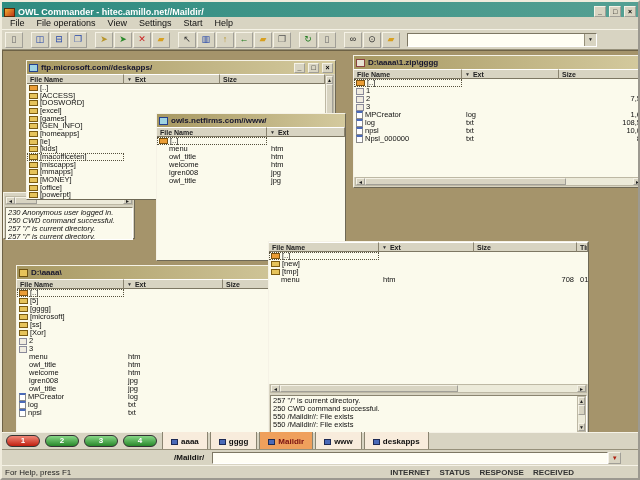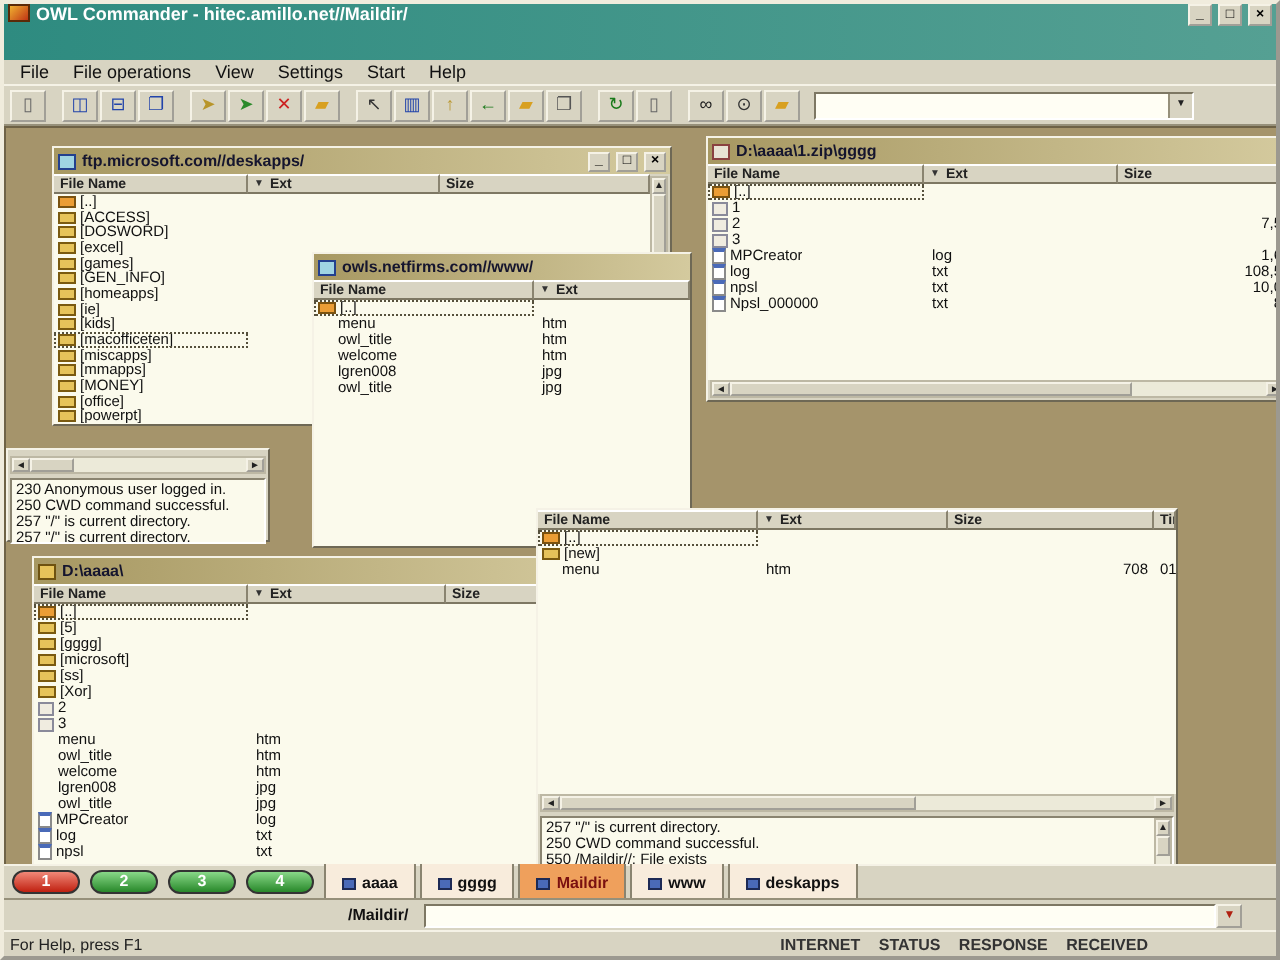--- a/index.html
+++ b/index.html
@@ -3,21 +3,21 @@
 <meta charset="utf-8">
 <style>
   * { margin:0; padding:0; box-sizing:border-box; }
   html,body { width:640px; height:480px; overflow:hidden; }
   body { font-family:"Liberation Sans", sans-serif; background:#a5946b; }
 
   .app { width:640px; height:480px; display:flex; flex-direction:column;
          background:#d8d4c2; border:2px outset #f0ecdd; }
 
   
-  .titlebar { height:28px; flex:none; display:flex; align-items:flex-start; gap:3px;
+  .titlebar { height:15px; flex:none; display:flex; align-items:flex-end; gap:3px;
               padding:0 2px; background:linear-gradient(90deg,#2e8b80,#55a093);
               color:#fff; font-size:9px; font-weight:bold; }
   .app-icon { width:11px; height:9px; flex:none;
               background:linear-gradient(135deg,#f0b030,#c03515);
               border:1px solid #5a2a08; }
   .title-text { flex:1; white-space:nowrap; overflow:hidden; }
   .cap-btn { width:12px; height:11px; flex:none; background:#d8d4c2;
              border:1px outset #f5f2e6; font-size:7px; line-height:9px;
              text-align:center; color:#000; font-weight:bold; }
 
@@ -43,21 +43,21 @@
   .mdi { flex:1; position:relative; overflow:hidden; background:#a5946b;
          border-top:1px solid #6e6246; border-left:1px solid #6e6246; }
 
   .win { position:absolute; background:#d8d4c2; border:1px solid;
          border-color:#f5f2e6 #6e6855 #6e6855 #f5f2e6; display:flex; flex-direction:column; }
   .w0 { left:23px; top:9px;   width:310px; height:140px; }
   .w1 { left:350px; top:4px;  width:292px; height:133px; }
   .w2 { left:153px; top:62px; width:190px; height:148px; }
   .w3 { left:13px; top:214px; width:290px; height:203px; }
   .w4 { left:265px; top:190px; width:321px; height:194px; }
-  .w5 { left:0px; top:160px;  width:132px; height:47px; }
+  .w5 { left:0px; top:141px;  width:132px; height:47px;font-style:italic; }
 
   .win-title { height:13px; flex:none; display:flex; align-items:center; gap:3px;
                padding:0 2px; font-size:8px; font-weight:bold; white-space:nowrap; overflow:hidden; }
   .win-title.inactive { background:linear-gradient(90deg,#a79862,#d4ca9e); color:#15152e; }
   .win-title.active   { background:linear-gradient(90deg,#2e8b80,#5ba89a); color:#fff; }
   .win-title .cap-btn { width:11px; height:10px; line-height:8px; }
   .wspacer { flex:1; }
   .wicon { width:9px; height:8px; flex:none; }
   .ic-computer { background:#9fd4e2; border:1px solid #23408e; }
   .ic-arch-t   { background:#e8e2d4; border:1px solid #8a4040; }
@@ -720,20 +720,29 @@
               <div class="cell cell-name">
                 <span class="fic ic-folder"></span>
                 <span class="nm">[new]</span>
               </div>
               <div class="cell cell-ext"></div>
               <div class="cell cell-size"></div>
               <div class="cell cell-time"></div>
             </div>
             <div class="row">
               <div class="cell cell-name">
+                <span class="fic ic-folder"></span>
+                <span class="nm">[tmp]</span>
+              </div>
+              <div class="cell cell-ext"></div>
+              <div class="cell cell-size"></div>
+              <div class="cell cell-time"></div>
+            </div>
+            <div class="row">
+              <div class="cell cell-name">
                 <span class="fic ic-html"></span>
                 <span class="nm">menu</span>
               </div>
               <div class="cell cell-ext">htm</div>
               <div class="cell cell-size">708</div>
               <div class="cell cell-time">01.</div>
             </div>
           </div>
       </div>
       <div class="hscroll">

